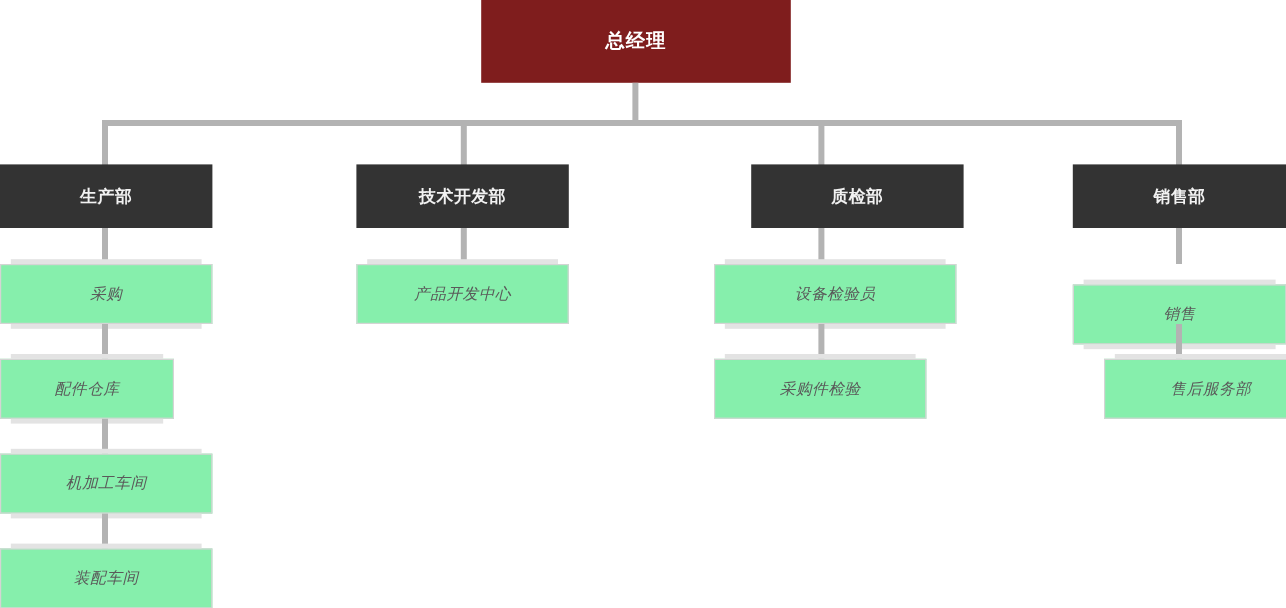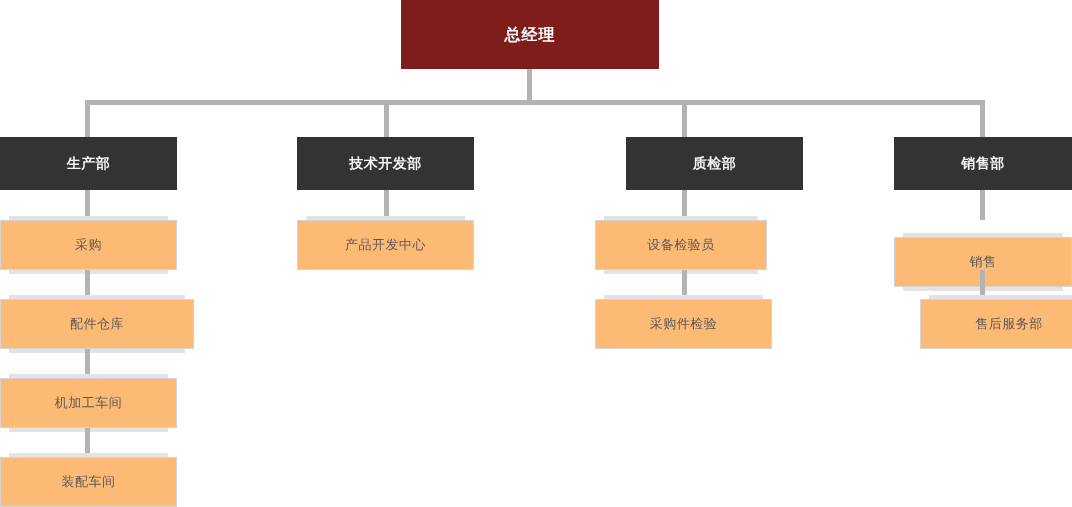--- a/index.html
+++ b/index.html
@@ -48,25 +48,26 @@
     letter-spacing: 1px;
   }
   .node-dept {
     background: #333333;
     color: #f2f2f2;
     font-size: 14px;
     font-weight: bold;
     letter-spacing: 0.5px;
   }
   .node-sub {
-    background: #fdba74;
+    background: #86efac;
     color: #5a5a5a;
     font-size: 13px;
     border: 1px solid #d4d4d4;
     letter-spacing: 0.5px;
+    font-style: italic;
   }
   
   .node-sub::before,
   .node-sub::after {
     content: "";
     position: absolute;
     left: 8px;
     right: 8px;
     height: 4px;
     background: #e3e3e3;
@@ -91,37 +92,37 @@
   <div class="conn-v" style="left:384px; top:100px; height:38px;"></div>
   <div class="conn-v" style="left:682px; top:100px; height:38px;"></div>
   <div class="conn-v" style="left:980px; top:100px; height:38px;"></div>
 
   <div class="node node-dept" style="left:0px; top:137px; width:177px; height:53px;">生产部</div>
 
   <div class="conn-v" style="left:85px; top:190px; height:30px;"></div>
   <div class="node node-sub" style="left:0px; top:220px; width:177px; height:50px;">采购</div>
 
   <div class="conn-v" style="left:85px; top:270px; height:29px;"></div>
-  <div class="node node-sub" style="left:0px; top:299px; width:194px; height:50px;">配件仓库</div>
+  <div class="node node-sub" style="left:0px; top:299px; width:145px; height:50px;">配件仓库</div>
 
   <div class="conn-v" style="left:85px; top:349px; height:29px;"></div>
   <div class="node node-sub" style="left:0px; top:378px; width:177px; height:50px;">机加工车间</div>
 
   <div class="conn-v" style="left:85px; top:428px; height:29px;"></div>
   <div class="node node-sub no-tail" style="left:0px; top:457px; width:177px; height:50px;">装配车间</div>
 
   <div class="node node-dept" style="left:297px; top:137px; width:177px; height:53px;">技术开发部</div>
 
   <div class="conn-v" style="left:384px; top:190px; height:30px;"></div>
   <div class="node node-sub no-tail" style="left:297px; top:220px; width:177px; height:50px;">产品开发中心</div>
 
   <div class="node node-dept" style="left:595px; top:137px; width:177px; height:53px;margin-left:31px;">质检部</div>
 
   <div class="conn-v" style="left:682px; top:190px; height:30px;"></div>
-  <div class="node node-sub" style="left:595px; top:220px; width:172px; height:50px;">设备检验员</div>
+  <div class="node node-sub" style="left:595px; top:220px; width:202px; height:50px;">设备检验员</div>
 
   <div class="conn-v" style="left:682px; top:270px; height:29px;"></div>
   <div class="node node-sub no-tail" style="left:595px; top:299px; width:177px; height:50px;">采购件检验</div>
 
   <div class="node node-dept" style="left:894px; top:137px; width:178px; height:53px;">销售部</div>
 
   <div class="conn-v" style="left:980px; top:190px; height:30px;"></div>
   <div class="node node-sub" style="left:894px; top:220px; width:178px; height:50px;margin-top:17px;">销售</div>
 
   <div class="conn-v" style="left:980px; top:270px; height:29px;"></div>

